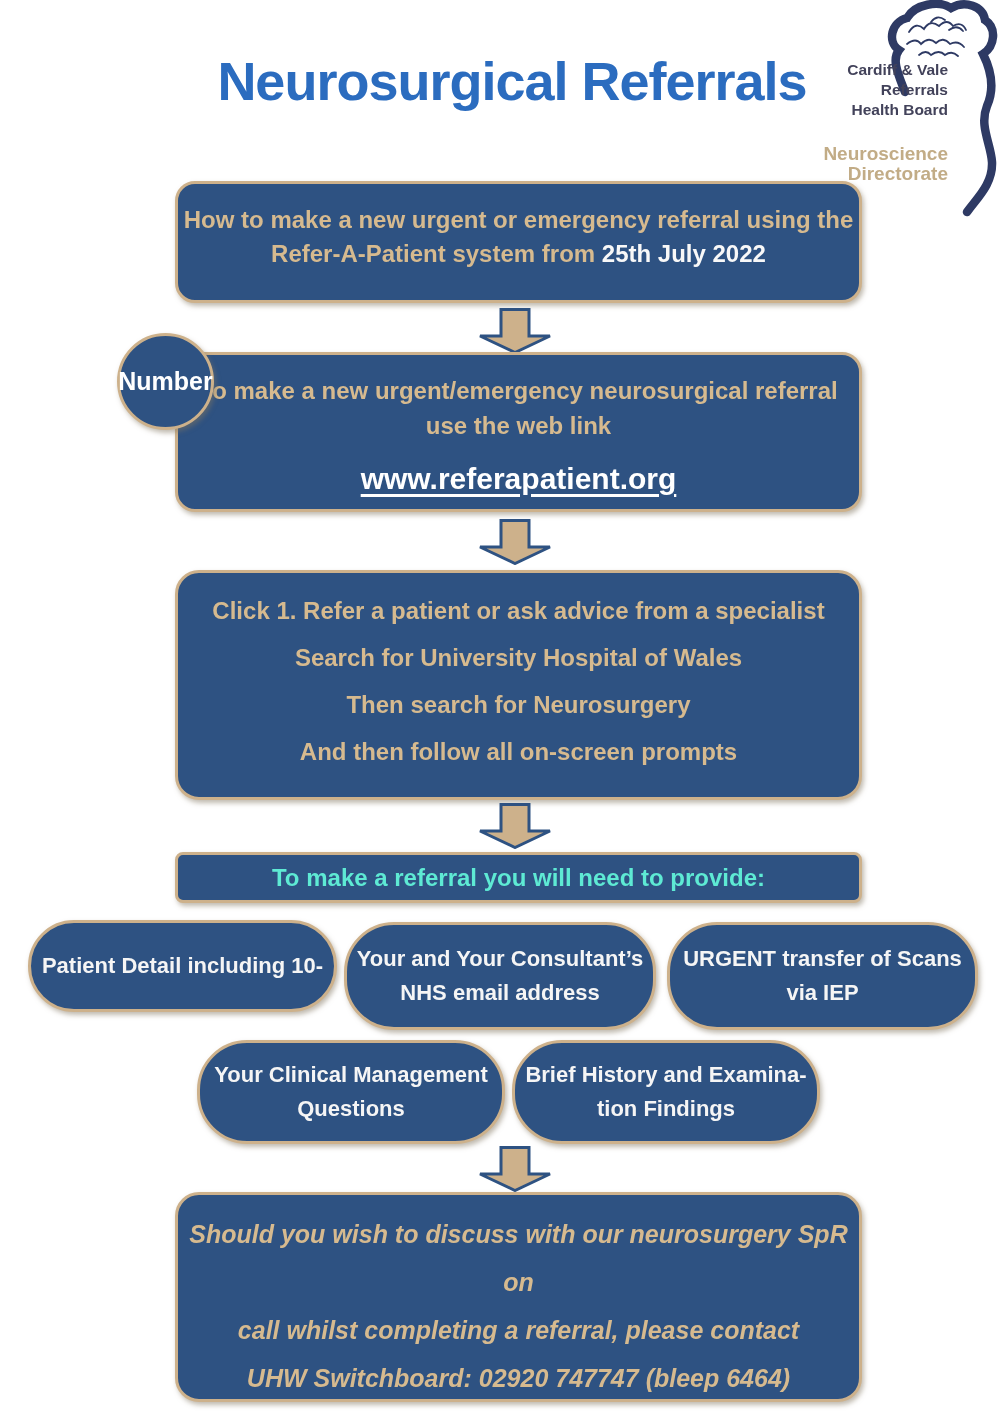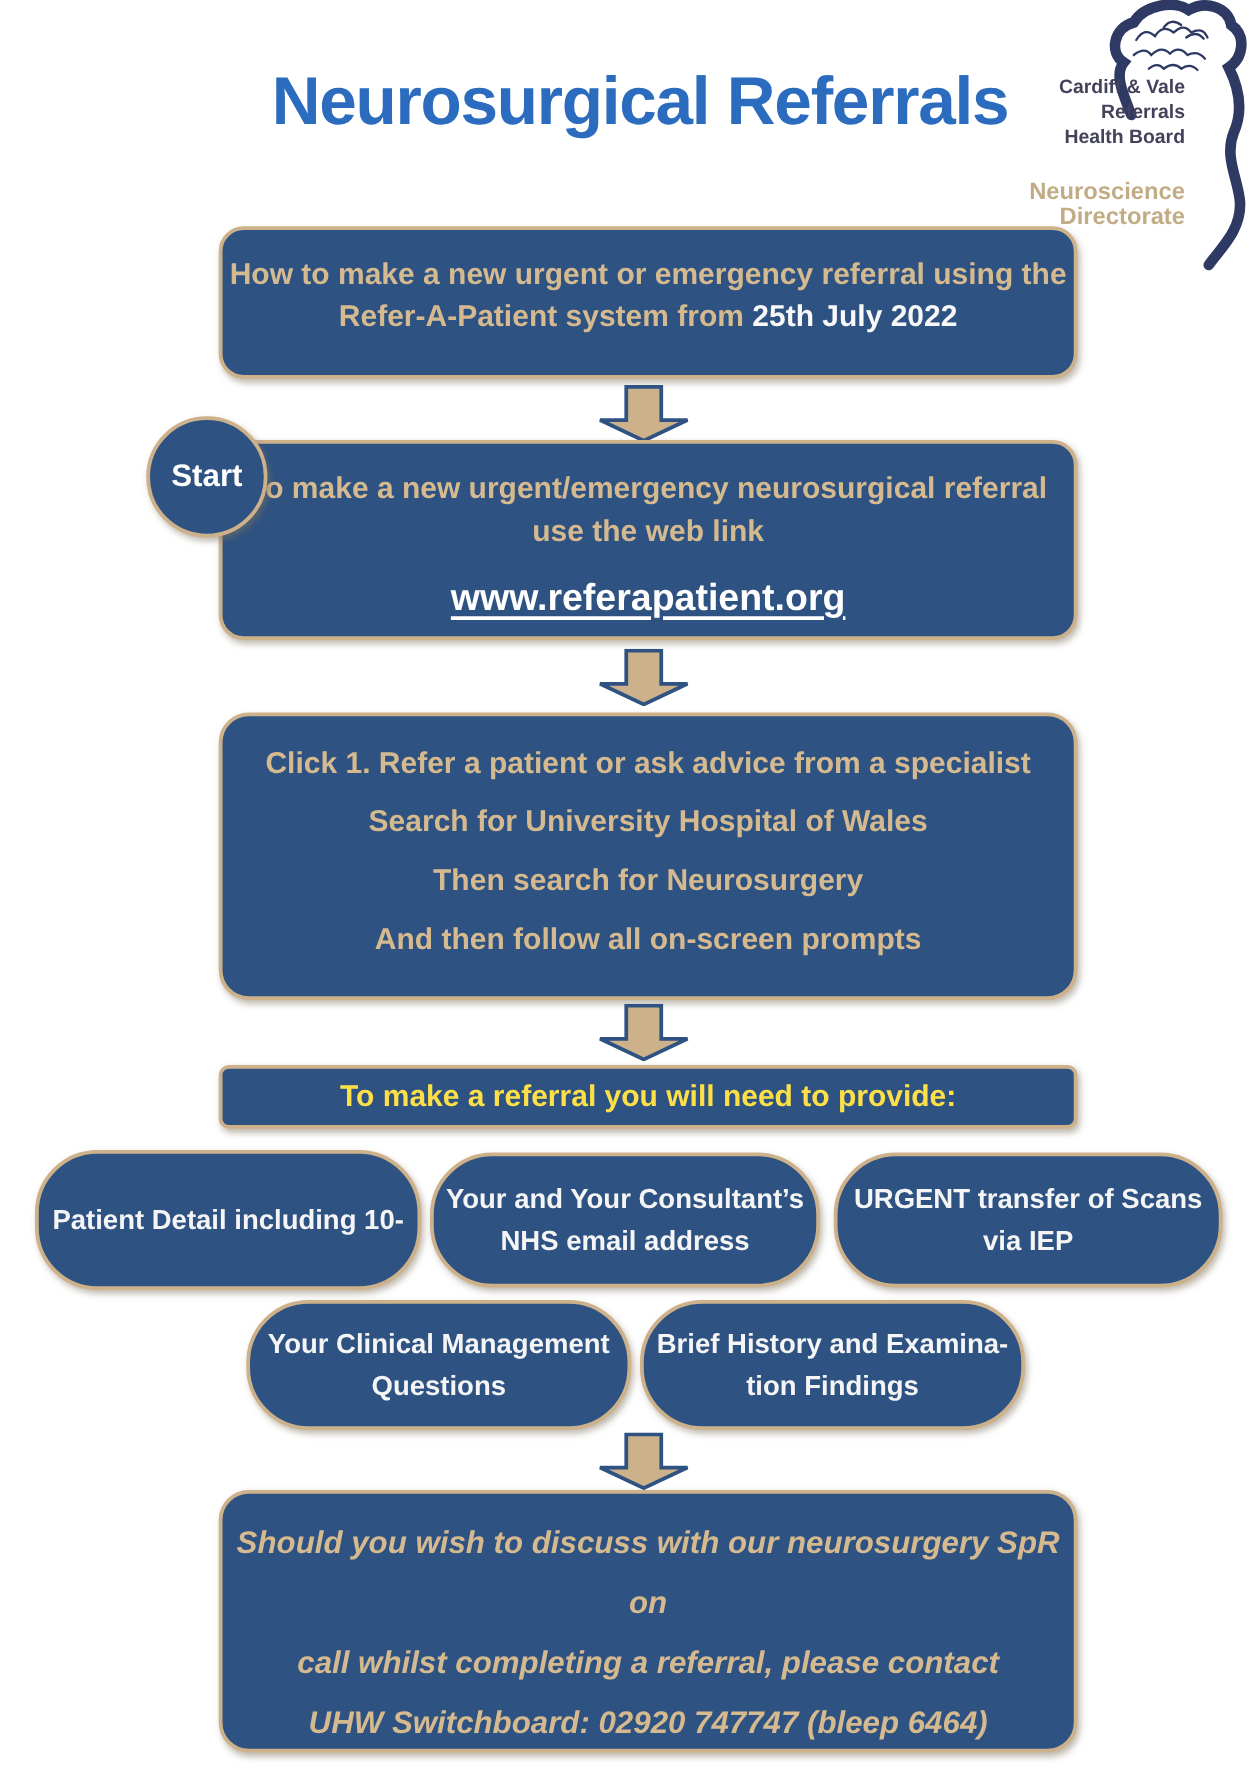--- a/index.html
+++ b/index.html
@@ -36,28 +36,28 @@
   .weblink .line { line-height:35px; }
   .weblink-url { display:inline-block; margin-top:19px; color:#FFFFFF; font-size:30px;
                  font-weight:700; text-decoration:underline; text-underline-offset:5px;
                  text-decoration-thickness:2.5px; }
 
   .steps { top:570px; height:230px; padding-top:14px; border-radius:24px; }
   .steps .line { line-height:47px; }
 
   .bar { position:absolute; left:175px; width:687px; top:852px; height:51px;
          background:#2E5282; border:3px solid #CDB18B; border-radius:8px;
-         color:#fde047; font-size:24px; display:flex; align-items:center;
+         color:#5eead4; font-size:24px; display:flex; align-items:center;
          justify-content:center; box-shadow:2px 3px 5px rgba(130,118,95,.5); }
 
   .pill { position:absolute; background:#2E5282; border:3px solid #CDB18B;
           border-radius:50px; color:#F5F5F5; font-size:22px; text-align:center;
           display:flex; flex-direction:column; justify-content:center; gap:10px;
           line-height:24px; box-shadow:2px 3px 5px rgba(130,118,95,.5); }
-  .p1 { left:28px;  top:920px;  width:309px; height:112px; }
+  .p1 { left:28px;  top:920px;  width:309px; height:92px; }
   .p2 { left:344px; top:922px;  width:312px; height:108px; }
   .p3 { left:667px; top:922px;  width:311px; height:108px; }
   .p4 { left:197px; top:1040px; width:308px; height:104px; }
   .p5 { left:512px; top:1040px; width:308px; height:104px; }
 
   .contact { top:1192px; height:210px; padding-top:15px; border-radius:24px;font-style:italic; }
   .contact .line { font-size:25px; line-height:48px; }
 
   .arrow { position:absolute; left:477px; width:76px; height:46px; }
   .a1 { top:308px; } .a2 { top:519px; } .a3 { top:803px; } .a4 { top:1146px; }
@@ -96,21 +96,21 @@
     <div class="line">How to make a new urgent or emergency referral using the</div>
     <div class="line"><span>Refer-A-Patient system from </span><span class="white-text">25th July 2022</span></div>
   </div>
 
   <div class="arrow a1">
     <svg width="76" height="46" viewBox="0 0 76 46">
       <path d="M24,1.5 H52 V28 H73 L38,44.5 L3,28 H24 Z" fill="#CDB18B" stroke="#2E5282" stroke-width="3"></path>
     </svg>
   </div>
 
-  <div class="start">Start</div>
+  <div class="start">Number</div>
 
   <div class="box weblink">
     <div class="line">To make a new urgent/emergency neurosurgical referral</div>
     <div class="line">use the web link</div>
     <div><a href="#" class="weblink-url">www.referapatient.org</a></div>
   </div>
 
   <div class="arrow a2">
     <svg width="76" height="46" viewBox="0 0 76 46">
       <path d="M24,1.5 H52 V28 H73 L38,44.5 L3,28 H24 Z" fill="#CDB18B" stroke="#2E5282" stroke-width="3"></path>

